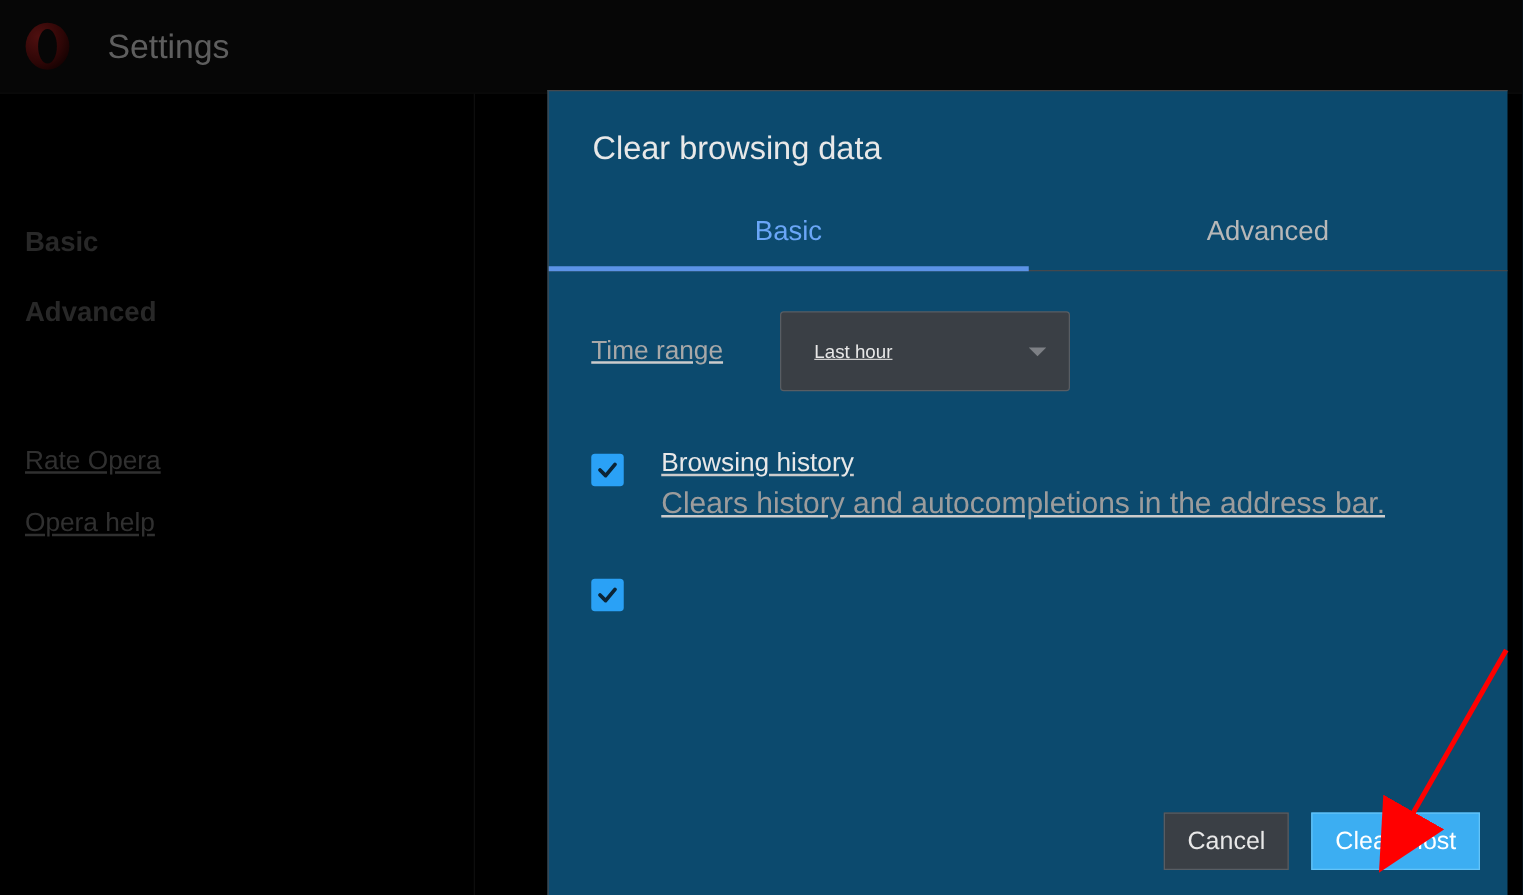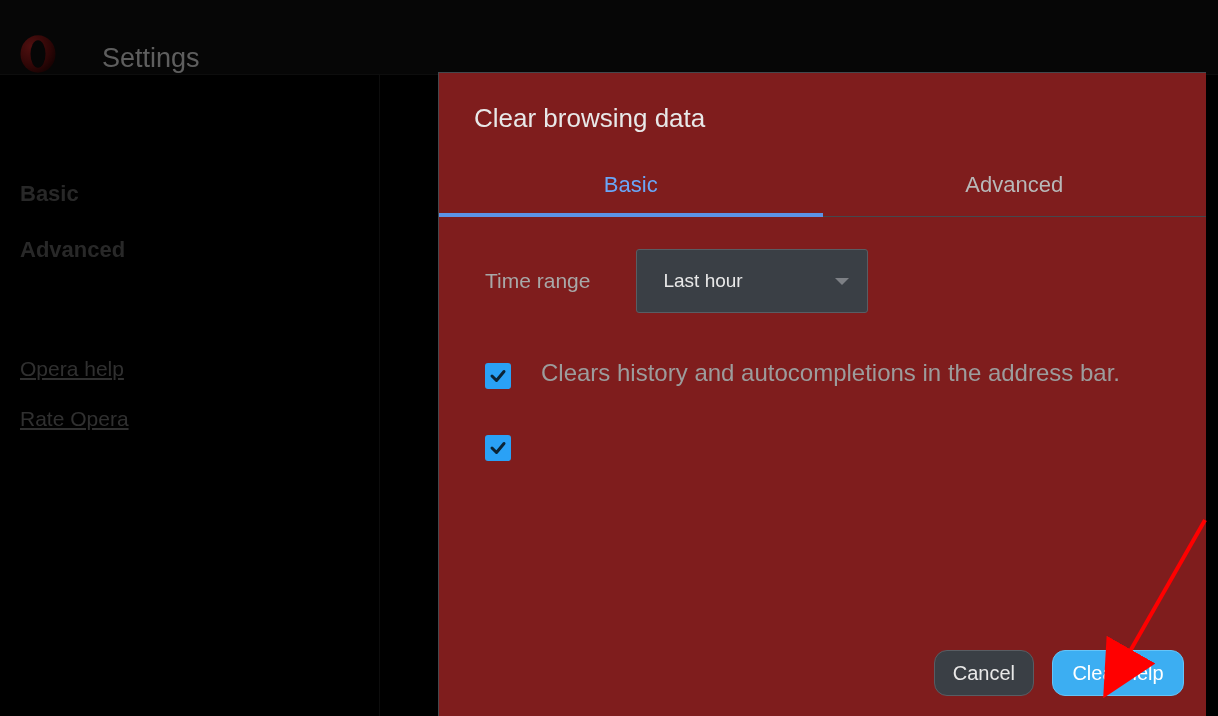--- a/index.html
+++ b/index.html
@@ -10,24 +10,23 @@
     font-family: "Segoe UI", Arial, sans-serif;
     overflow: hidden;
     position: relative;
     color: #ccc;
   }
 
   
   .header {
     height: 74px;
     display: flex;
-    align-items: flex-end;
+    align-items: center;
     padding-left: 18px;
     background: #0c0c0c;
-    gap: 16px;
   }
   .opera-logo {
     width: 40px;
     height: 40px;
     margin-right: 28px;
     display: inline-block;
   }
   .opera-logo svg { display:block; }
   .page-title {
     font-size: 27px;
@@ -77,21 +76,21 @@
     pointer-events: none;
   }
 
   
   .dialog {
     position: absolute;
     left: 438px;
     top: 72px;
     width: 768px;
     height: 644px;
-    background: #7f1d1d;
+    background: #0c4a6e;
     border-top: 1px solid #44484d;
     border-left: 1px solid #44484d;
     z-index: 10;
     display: flex;
     flex-direction: column;
   }
 
   .dialog-title {
     font-size: 26px;
     font-weight: 400;
@@ -119,22 +118,23 @@
     content: "";
     position: absolute;
     left: 0; right: 0;
     bottom: -1px;
     height: 4px;
     background: #5c93e6;
   }
 
   .body {
     flex: 1;
-    padding: 32px 34px 0 46px;
+    padding: 32px 34px 0 34px;
     overflow: auto;
+    text-decoration: underline;
   }
 
   .timerow {
     display: flex;
     align-items: center;
     margin-bottom: 46px;
   }
   .timerow .label {
     font-size: 21px;
     color: #a8a8a8;
@@ -147,21 +147,21 @@
     border: 1px solid #585d63;
     border-radius: 3px;
     display: flex;
     align-items: center;
     justify-content: space-between;
     padding: 0 18px 0 26px;
     cursor: pointer;
   }
   .select .value {
     color: #e8e8e8;
-    font-size: 19px;
+    font-size: 15px;
   }
   .select .chev {
     width: 0; height: 0;
     border-left: 7px solid transparent;
     border-right: 7px solid transparent;
     border-top: 7px solid #7d8085;
   }
 
   .option-row {
     display: flex;
@@ -195,21 +195,21 @@
   .footer {
     display: flex;
     justify-content: flex-end;
     gap: 18px;
     padding: 0 22px 20px 0;
   }
   .btn {
     height: 46px;
     min-width: 96px;
     padding: 0 18px;
-    border-radius: 13px;
+    border-radius: 0;
     display: flex;
     align-items: center;
     justify-content: center;
     font-size: 20px;
     cursor: pointer;
     text-align: center;
   }
   .btn-cancel {
     background: #3a3f45;
     border: 1px solid #585d63;
@@ -247,22 +247,22 @@
     </svg>
   </span>
   <span class="page-title">Settings</span>
 </div>
 
 <div class="main">
   <div class="sidebar">
     <div class="nav-item">Basic</div>
     <div class="nav-item">Advanced</div>
     <div class="links">
+      <div class="link-item">Rate Opera</div>
       <div class="link-item">Opera help</div>
-      <div class="link-item">Rate Opera</div>
     </div>
   </div>
   <div></div>
 </div>
 
 <div class="overlay"></div>
 
 <div class="dialog">
   <div class="dialog-title">Clear browsing data</div>
 
@@ -281,38 +281,39 @@
       </div>
     </div>
 
     <div class="option-row">
       <span class="checkbox">
         <svg width="18" height="18" viewBox="0 0 24 24">
             <path d="M4 12 L10 18 L20 6" stroke="#0b2436" stroke-width="4" fill="none" stroke-linecap="round" stroke-linejoin="round"></path>
           </svg>
       </span>
       <div class="option-text">
+        <div class="opt-title">Browsing history</div>
         <div class="opt-desc">Clears history and autocompletions in the address bar.</div>
       </div>
     </div>
 
 
     <div class="option-row">
       <span class="checkbox">
         <svg width="18" height="18" viewBox="0 0 24 24">
             <path d="M4 12 L10 18 L20 6" stroke="#0b2436" stroke-width="4" fill="none" stroke-linecap="round" stroke-linejoin="round"></path>
           </svg>
       </span>
     </div>
 
   </div>
 
   <div class="footer">
     <div class="btn btn-cancel">Cancel</div>
-    <div class="btn btn-clear">Clear help</div>
+    <div class="btn btn-clear">Clear most</div>
   </div>
 </div>
 
 <svg class="arrow-anno" style="left:1035px; top:510px;" width="190" height="200" viewBox="0 0 190 200">
   <defs>
     <marker id="ah" markerWidth="14" markerHeight="14" refX="3" refY="7" orient="auto">
       <polygon points="0,0 14,7 0,14" fill="#ff0000"></polygon>
     </marker>
   </defs>
   <line x1="170" y1="10" x2="90" y2="150" stroke="#ff0000" stroke-width="4" marker-end="url(#ah)"></line>

